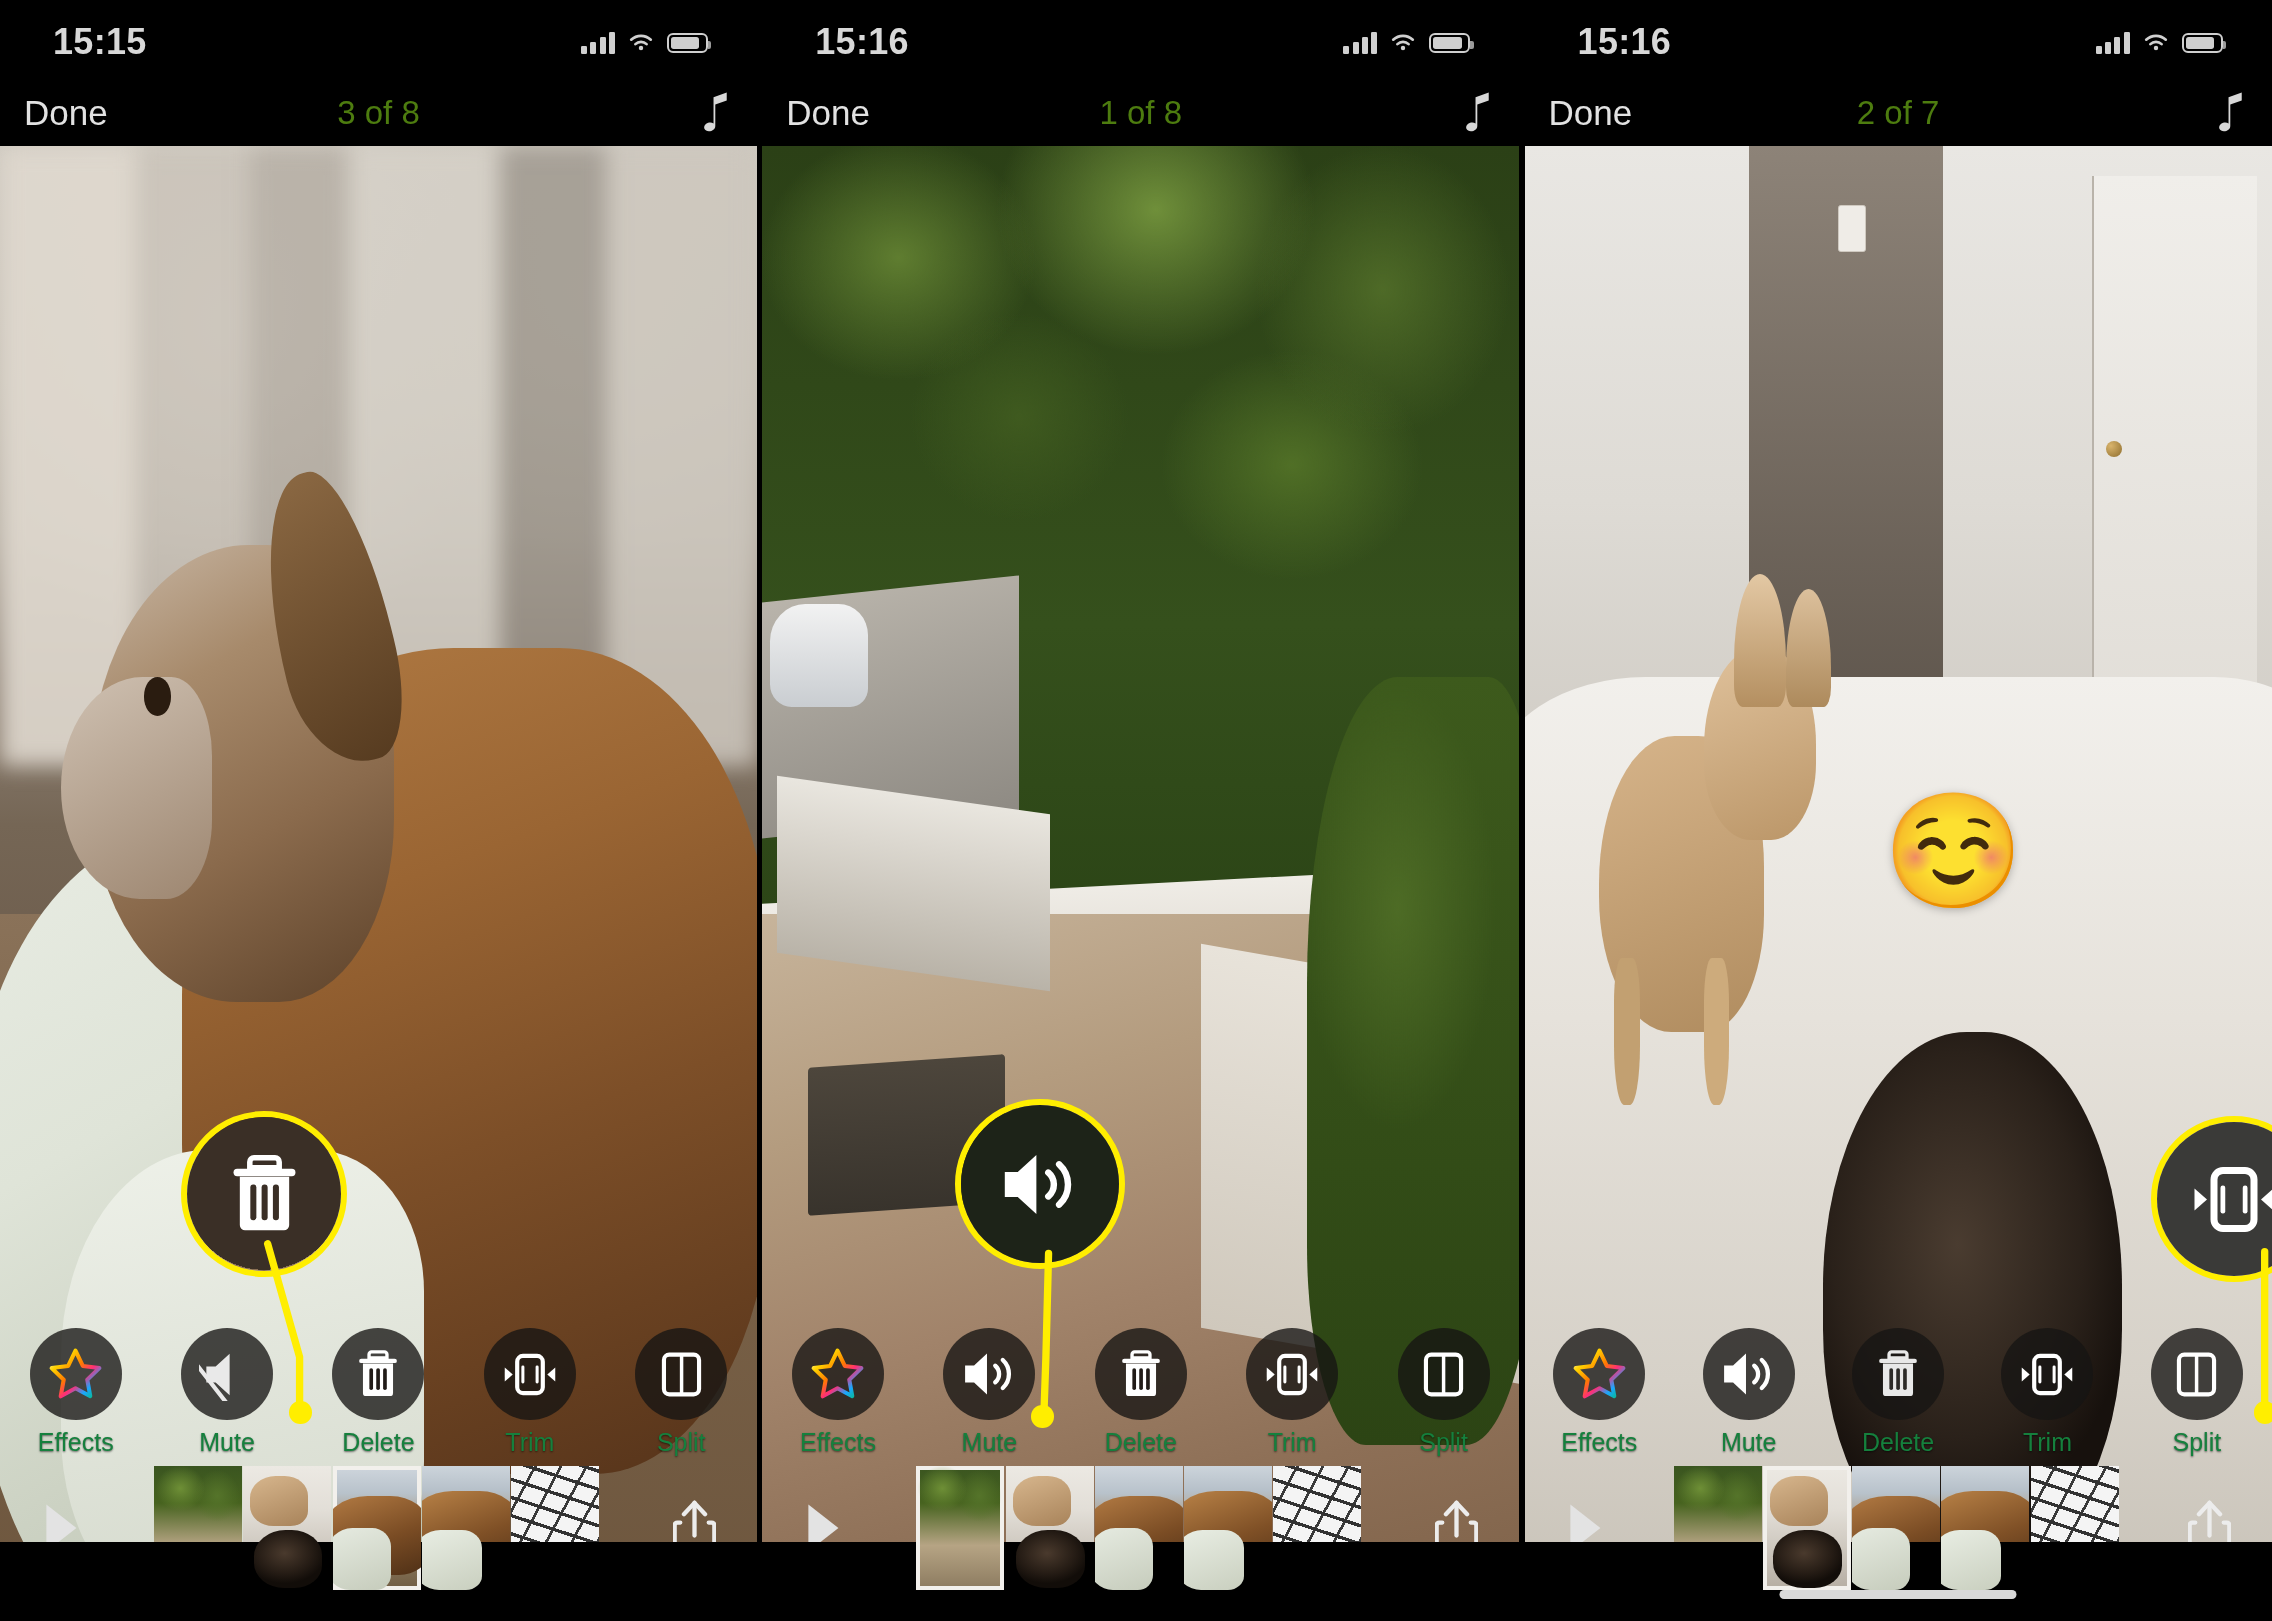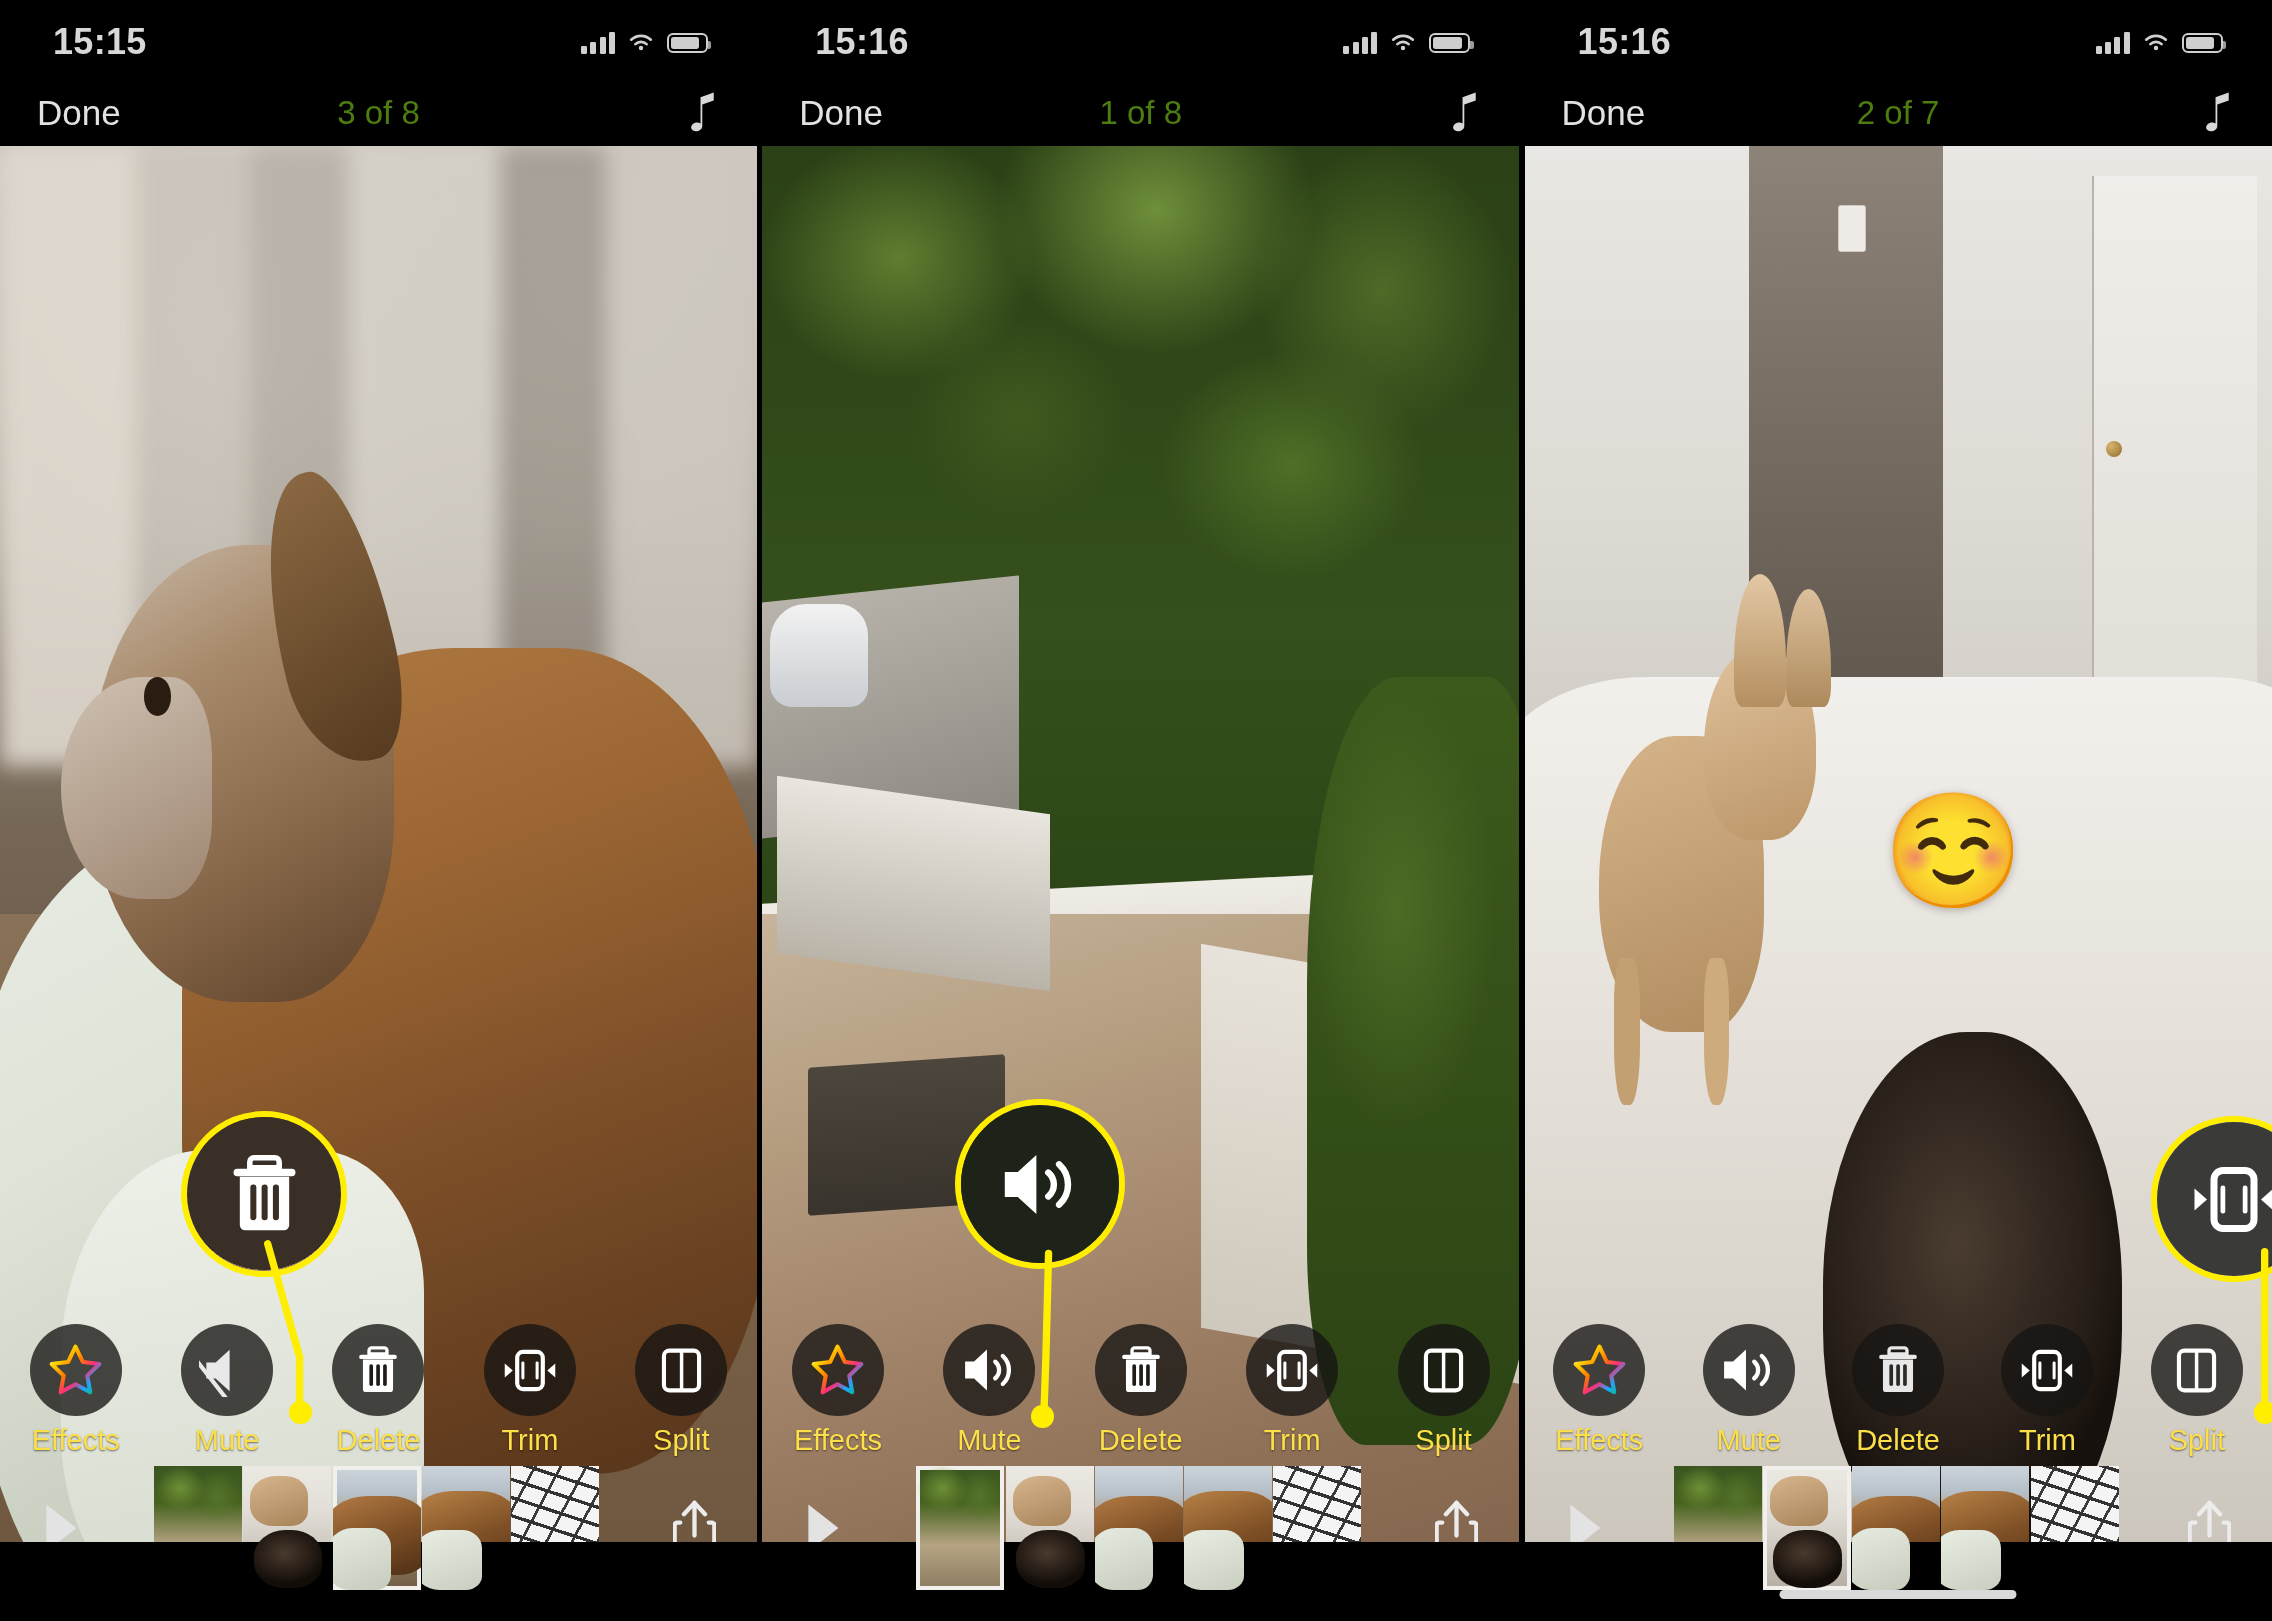--- a/index.html
+++ b/index.html
@@ -43,21 +43,21 @@
   }
   .batt::after {
     content: ""; position: absolute; right: -5.3px; top: 6px;
     width: 3.3px; height: 8px; background: #9a9a9a; border-radius: 0 2px 2px 0;
   }
   .batt i { display: block; height: 100%; width: 86%; background: #cfcfcf; border-radius: 2.7px; }
 
   
   .navbar {
     position: relative; height: 67px; background: #000;
-    display: flex; align-items: center; padding: 0 37px;
+    display: flex; align-items: center; padding: 0 24px;
   }
   .nav-done { color: #e2e2e2; font-size: 35px; font-weight: 400; }
   .nav-title {
     position: absolute; left: 0; right: 0; text-align: center;
     color: #4d7c0f; font-size: 33px; font-weight: 400; pointer-events: none;
   }
   .nav-music { margin-left: auto; width: 36px; height: 44px; }
 
   
   .stage { position: relative; width: 100%; height: 1476px; overflow: hidden; }
@@ -164,21 +164,21 @@
     position: absolute; left:0; right:0; bottom: 165px;
     display: flex; align-items: flex-start; justify-content: space-between;
     padding: 0 0 0 0;
   }
   .tool { width: 20%; display: flex; flex-direction: column; align-items: center; }
   .tool-circle {
     width: 92px; height: 92px; border-radius: 50%;
     background: rgba(22,20,19,0.78);
     display: flex; align-items: center; justify-content: center;
   }
-  .tool-label { margin-top: 8px; color: #fde047; font-size: 29px; text-shadow: 0 0.7px 2px rgba(0,0,0,.55); }
+  .tool-label { margin-top: 8px; color: #15803d; font-size: 25px; text-shadow: 0 0.7px 2px rgba(0,0,0,.55); }
 
   
   .filmstrip {
     position: absolute; left:0; right:0; bottom: 31px; height: 126px;
     display: flex; align-items: center; padding: 0 29px; gap: 0;
   }
   .play-btn { width: 63px; display:flex; align-items:center; justify-content:center; flex: 0 0 63px; }
   .thumbs { flex: 1; display: flex; align-items: center; justify-content: center; gap: 1.3px; }
   .thumb {
     width: 88px; height: 124px; overflow: hidden; position: relative;

